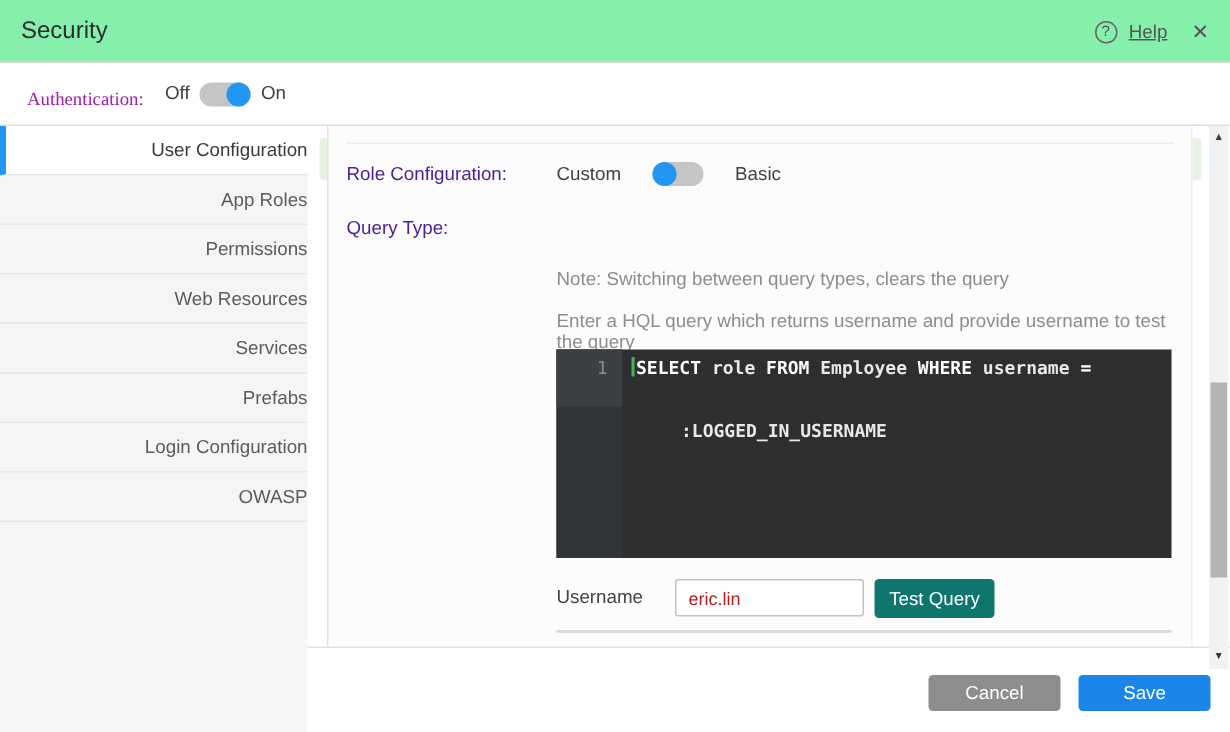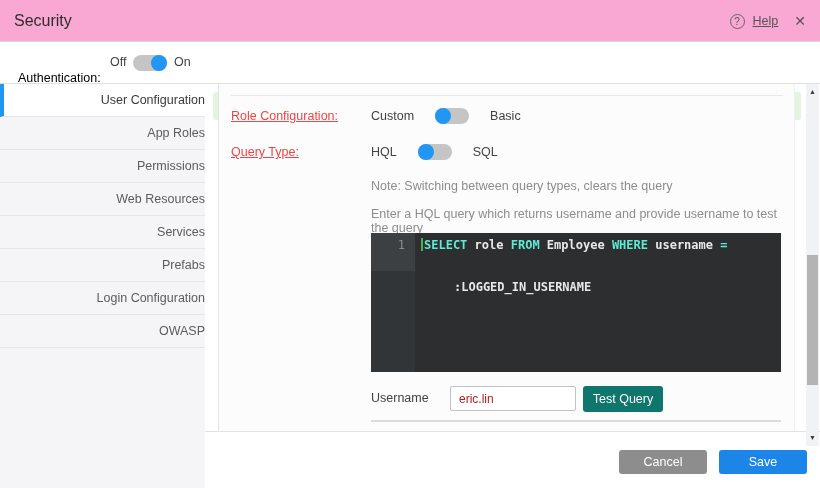--- a/index.html
+++ b/index.html
@@ -2,63 +2,63 @@
 <html><head>
 <meta charset="utf-8">
 <style>
   html,body{margin:0;padding:0;background:#e9e9e9;}
   *{box-sizing:border-box;}
   #window{
     position:relative;width:820px;height:488px;background:#ffffff;overflow:hidden;
     font-family:"Liberation Sans","DejaVu Sans",sans-serif;font-size:12.5px;color:#424242;
   }
   
-  .header{position:absolute;left:0;top:0;width:820px;height:42px;background:#f9a8d4;border-bottom:1px solid #d9d9d9;}
+  .header{position:absolute;left:0;top:0;width:820px;height:42px;background:#86efac;border-bottom:1px solid #d9d9d9;}
   .title{position:absolute;left:14px;top:0;line-height:42px;font-size:16px;font-weight:500;color:#2d2d2d;}
   .help-wrap{position:absolute;right:14px;top:0;height:42px;display:flex;align-items:center;gap:8px;color:#555;}
   .help-circle{display:inline-flex;align-items:center;justify-content:center;width:15px;height:15px;border:1px solid #666;border-radius:50%;font-size:10px;color:#555;cursor:pointer;}
   .help-text{font-size:12.5px;color:#555;cursor:pointer;text-decoration:underline;}
   .win-close{font-size:14px;color:#555;margin-left:8px;cursor:pointer;}
   
   .auth-row{position:absolute;left:0;top:42px;width:820px;height:42px;background:#ffffff;border-bottom:1px solid #e0e0e0;}
-  .auth-label{position:absolute;left:18px;top:16px;line-height:41px;color:#000000;}
+  .auth-label{position:absolute;left:18px;top:4px;line-height:41px;color:#a21caf;font-family:Liberation Serif, serif;}
   .auth-off{position:absolute;left:110px;top:0;line-height:41px;}
   .auth-on{position:absolute;left:174px;top:0;line-height:41px;}
   .toggle{width:34px;height:16px;background:#c5c5c5;border-radius:9px;position:relative;cursor:pointer;flex:0 0 auto;}
   .toggle .knob{position:absolute;top:0;width:16px;height:16px;border-radius:50%;background:#2196f3;}
   .toggle .knob.left{left:0;}
   .toggle .knob.right{right:0;}
   .auth-toggle{position:absolute;left:133px;top:13px;}
   
   .banner{position:absolute;left:213px;top:50px;width:588px;height:28px;background:#e5f3e1;border-radius:3px;}
   .banner-check{position:absolute;left:10px;top:0;line-height:28px;color:#3fa142;font-size:12px;}
   .banner-msg{position:absolute;left:27px;top:0;line-height:28px;color:#3fa142;}
   .banner-close{position:absolute;right:10px;top:0;line-height:28px;color:#9ab09a;font-size:13px;cursor:pointer;}
   
   .sidebar{position:absolute;left:0;top:84px;width:205px;height:404px;background:#f5f5f7;text-align:right;}
   .side-item{height:33px;line-height:32px;border-bottom:1px solid #e6e6e8;padding-left:16px;color:#5c5c5c;cursor:pointer;}
   .side-item.active{background:#ffffff;border-left:4px solid #2196f3;padding-left:12px;color:#3a3a3a;}
   
   .panel{position:absolute;left:218px;top:84px;width:577px;height:347px;background:#fcfcfd;border-left:1px solid #e3e3e5;border-right:1px solid #f0f0f0;}
   .panel-divider{position:absolute;left:12px;top:11px;width:552px;border-top:1px solid #e9e9e9;}
-  .form-label{position:absolute;left:12px;color:#ef4444;text-decoration:underline;}
+  .form-label{position:absolute;left:12px;color:#4c1d95;}
   .ctrl-group{position:absolute;left:152px;display:flex;align-items:center;gap:21px;}
   .row-role{top:20px;height:24px;line-height:24px;}
   .row-query{top:56px;height:24px;line-height:24px;}
   .note-text{position:absolute;left:152px;top:95px;color:#8d8d8d;}
   .instr-text{position:absolute;left:152px;top:123px;color:#8d8d8d;}
   
   .editor{position:absolute;left:152px;top:149px;width:410px;height:139px;background:#2c2e30;display:flex;cursor:text;}
   .gutter{width:44px;height:139px;background:#323537;flex:0 0 auto;}
   .gutter-active{height:38px;background:#3d4042;color:#888c8e;font-family:"DejaVu Sans Mono","Liberation Mono",monospace;font-size:12px;line-height:19px;padding:3px 10px 0 0;text-align:right;}
   .code-area{flex:1;padding:3px 6px 0 6px;font-family:"DejaVu Sans Mono","Liberation Mono",monospace;font-size:12px;font-weight:bold;line-height:19px;white-space:pre;overflow:hidden;}
   .code-line{position:relative;}
   .code-line.indent{padding-left:33px;margin-top:23px;}
   .caret{display:inline-block;width:2px;height:13px;background:#4caf50;vertical-align:-2px;margin-right:1px;}
-  .tok-kw{color:#5eead4;}
+  .tok-kw{color:#ffffff;}
   .tok-id{color:#e8e8e8;}
   
   .user-label{position:absolute;left:152px;top:301px;line-height:26px;color:#424242;}
   .user-input{position:absolute;left:231px;top:302px;width:126px;height:25px;border:1px solid #c2c2c2;border-radius:2px;padding:0 8px;font-family:inherit;font-size:12px;color:#b91c1c;background:#fff;}
   .test-btn{position:absolute;left:364px;top:302px;width:80px;height:26px;background:#0f766e;color:#fff;border:none;border-radius:3px;font-family:inherit;font-size:12.5px;cursor:pointer;}
   .field-divider{position:absolute;left:152px;top:336px;width:410px;border-top:2px solid #dcdcdc;}
   
   .footer{position:absolute;left:205px;top:431px;width:615px;height:57px;background:#ffffff;border-top:1px solid #e2e2e3;}
   .btn{position:absolute;top:18px;width:88px;height:24px;border:none;border-radius:3px;color:#ffffff;font-family:inherit;font-size:12.5px;cursor:pointer;}
   .btn-cancel{left:414px;background:#8d8d8d;}
@@ -118,27 +118,20 @@
     <div class="form-label row-role">Role Configuration:</div>
     <div class="ctrl-group row-role">
       <span>Custom</span>
       <div class="toggle">
           <div class="knob left"></div>
         </div>
       <span>Basic</span>
     </div>
 
     <div class="form-label row-query">Query Type:</div>
-    <div class="ctrl-group row-query">
-      <span>HQL</span>
-      <div class="toggle">
-          <div class="knob left"></div>
-        </div>
-      <span>SQL</span>
-    </div>
 
     <div class="note-text">Note: Switching between query types, clears the query</div>
     <div class="instr-text">Enter a HQL query which returns username and provide username to test the query</div>
 
     <div class="editor">
       <div class="gutter">
         <div class="gutter-active">1</div>
       </div>
       <div class="code-area"><div class="code-line"><span class="caret"></span><span class="tok-kw">SELECT</span><span class="tok-id"> role </span><span class="tok-kw">FROM</span><span class="tok-id"> Employee </span><span class="tok-kw">WHERE</span><span class="tok-id"> username </span><span class="tok-kw">=</span></div><div class="code-line indent"><span class="tok-id">:LOGGED_IN_USERNAME</span></div></div>
     </div>

